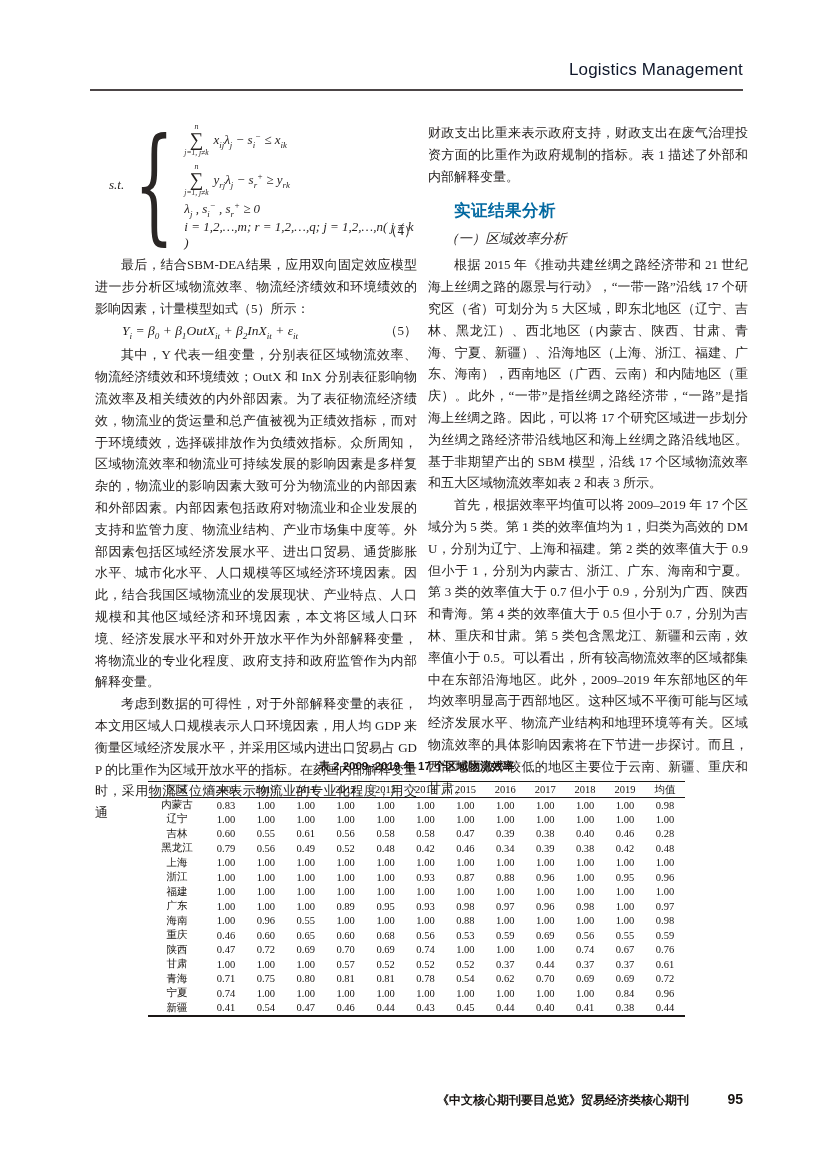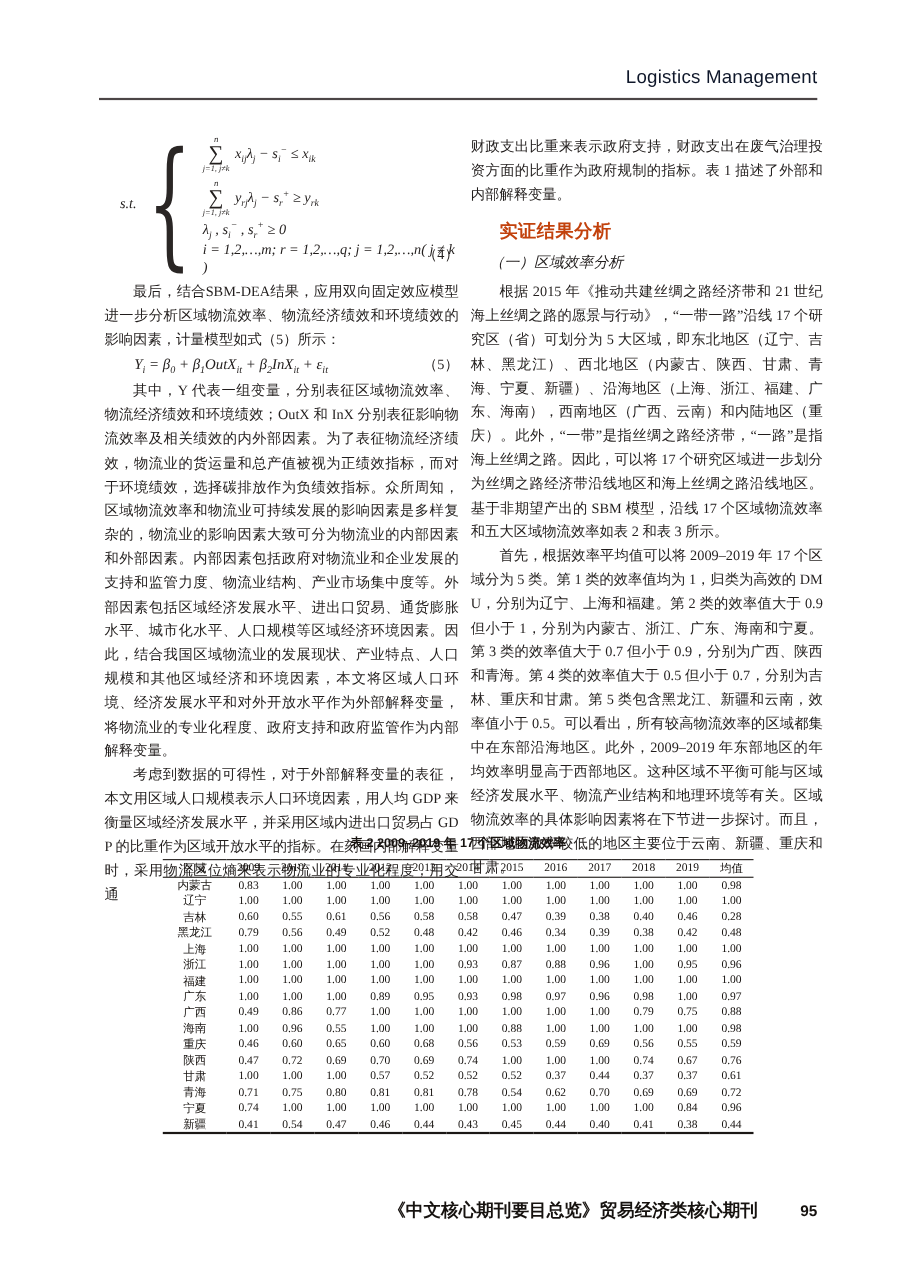--- a/index.html
+++ b/index.html
@@ -53,21 +53,21 @@
   sub, sup { font-size: 0.68em; line-height: 0; }
   
   .formula5 {
     display: flex; align-items: baseline; font-size: 13.5px; font-style: italic;
     margin: 1px 0 2px 0; padding-left: 2em; line-height: 22px;
   }
   .f5-num { margin-left: auto; font-style: normal; font-size: 13px; }
   
   .section-heading {
     font-family: "Liberation Sans", "DejaVu Sans", sans-serif;
-    font-size: 16.5px; font-weight: bold; color: #c2410c;
+    font-size: 16.5px; font-weight: bold; color: #0369a1;
     margin: 13px 0 0 26px; line-height: 21px; letter-spacing: 0.5px;
   }
   .subsection-heading {
     font-size: 13.5px; font-style: italic; margin: 8px 0 6px 17px; line-height: 19px;
   }
   
   .table-block { position: absolute; left: 90px; top: 759px; width: 653px; }
   .table-title {
     text-align: center; font-size: 11.5px; font-weight: bold;
     font-family: "Liberation Sans", "DejaVu Sans", sans-serif;
@@ -81,21 +81,21 @@
   .eff-table th { font-weight: normal; height: 16px; padding: 0; text-align: center; }
   .eff-table td { height: 14.5px; padding: 0; text-align: center; }
   .eff-table th:first-child, .eff-table td:first-child { width: 58px; }
   .eff-table tbody tr:last-child { border-bottom: 2.5px solid #1b1715; }
   
   .footer {
     position: absolute; top: 1090px; left: 90px; width: 653px;
     text-align: right; color: #16120f;
     font-family: "Liberation Sans", "DejaVu Sans", sans-serif;
   }
-  .footer-note { font-size: 16px; font-weight: bold; }
+  .footer-note { font-size: 12px; font-weight: bold; }
   .footer-page { font-size: 14px; font-weight: bold; margin-left: 34px; }
 </style>
 </head>
 <body>
 
 <div class="journal-header">Logistics Management</div>
 <div class="header-rule"></div>
 
 <div class="col-left">
 
@@ -283,35 +283,20 @@
           <td>0.95</td>
           <td>0.93</td>
           <td>0.98</td>
           <td>0.97</td>
           <td>0.96</td>
           <td>0.98</td>
           <td>1.00</td>
           <td>0.97</td>
         </tr>
         <tr>
-          <td>广西</td>
-          <td>0.49</td>
-          <td>0.86</td>
-          <td>0.77</td>
-          <td>1.00</td>
-          <td>1.00</td>
-          <td>1.00</td>
-          <td>1.00</td>
-          <td>1.00</td>
-          <td>1.00</td>
-          <td>0.79</td>
-          <td>0.75</td>
-          <td>0.88</td>
-        </tr>
-        <tr>
           <td>海南</td>
           <td>1.00</td>
           <td>0.96</td>
           <td>0.55</td>
           <td>1.00</td>
           <td>1.00</td>
           <td>1.00</td>
           <td>0.88</td>
           <td>1.00</td>
           <td>1.00</td>

